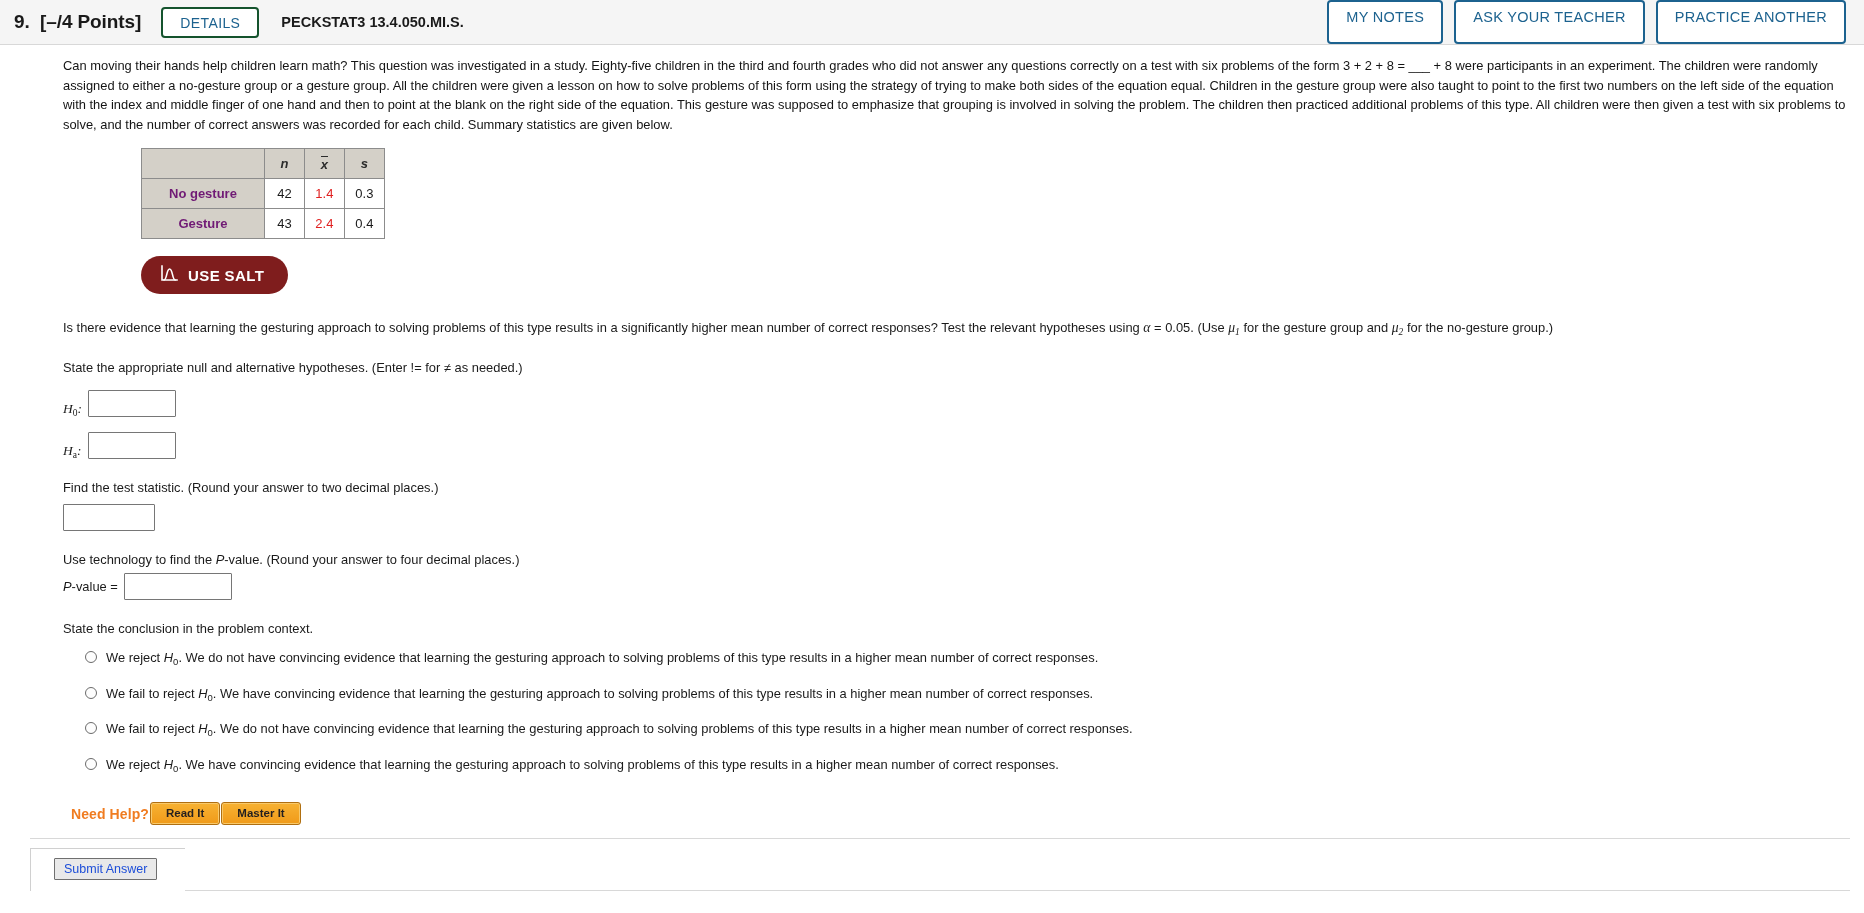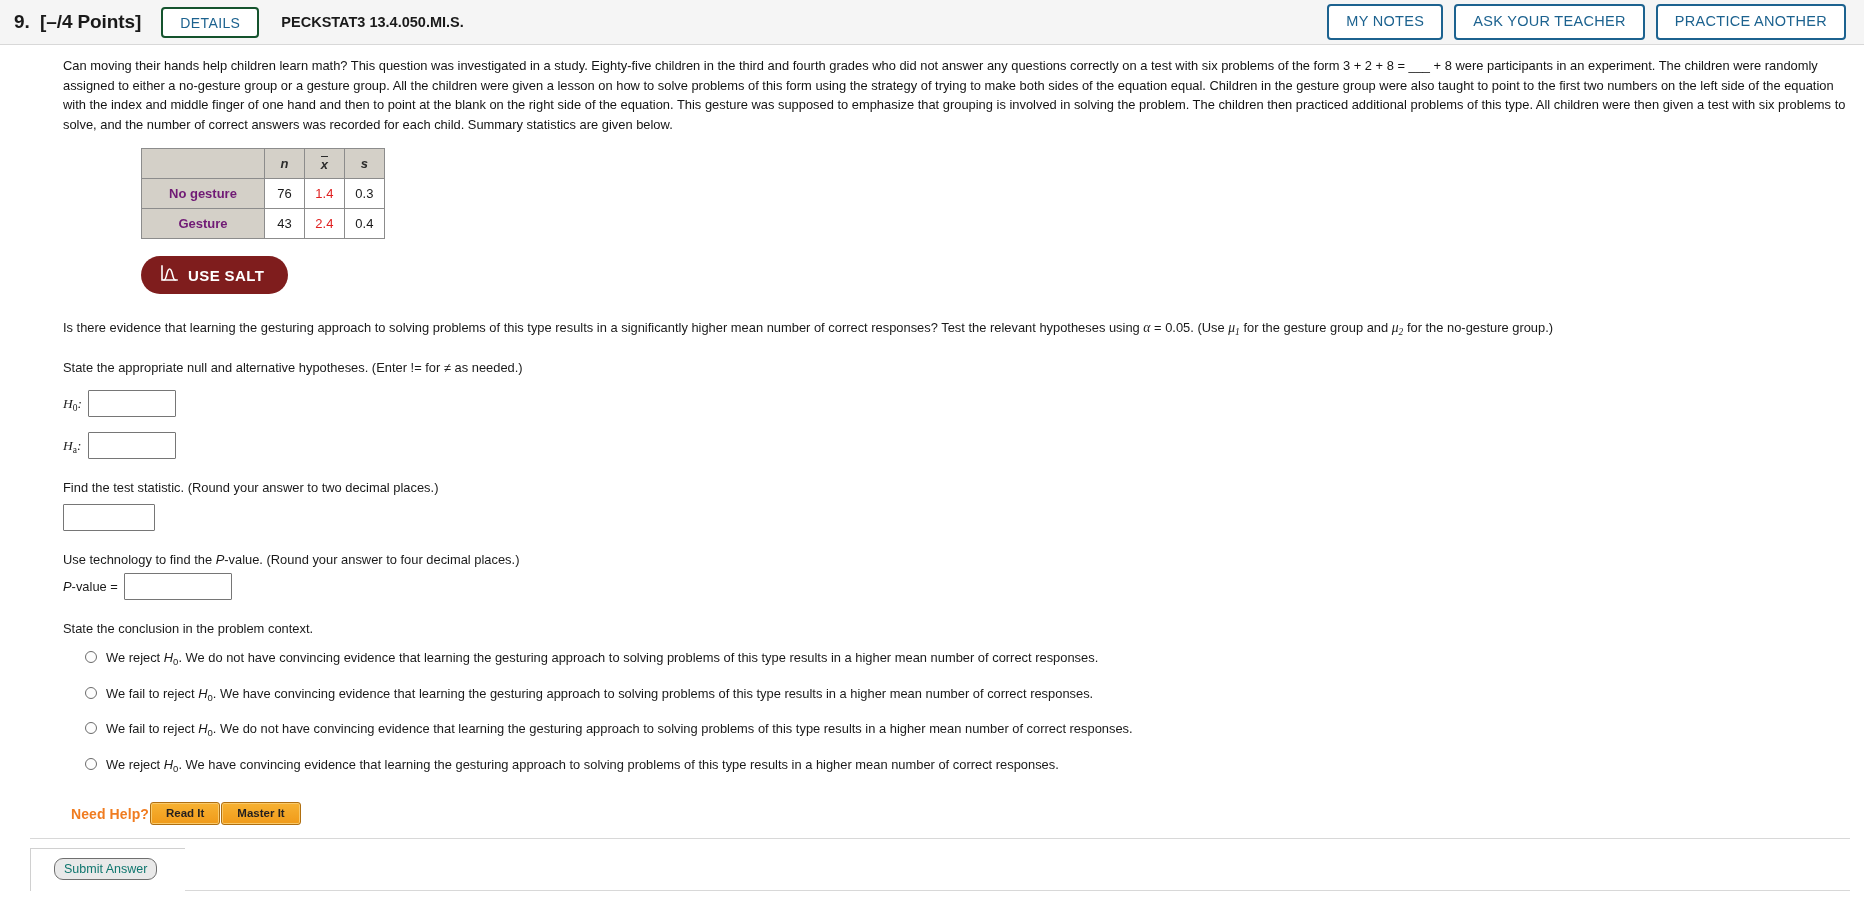--- a/index.html
+++ b/index.html
@@ -54,21 +54,21 @@
     display: flex;
     gap: 11px;
   }
   .hdr-btn {
     border: 2px solid #1c628f;
     color: #1c628f;
     background: #fff;
     border-radius: 4px;
     font-size: 14.5px;
     letter-spacing: 0.3px;
-    padding: 8px 17px 10px;
+    padding: 8px 17px 17px;
     font-family: "Liberation Sans", sans-serif;
     cursor: pointer;
     line-height: 1;
     white-space: nowrap;
   }
 
   
   .qbody {
     position: relative;
     padding: 11px 0 0 0;
@@ -153,21 +153,21 @@
     margin: 21px 0 0 63px;
     font-size: 12.9px;
   }
   em.mi { font-style: italic; font-family: "Liberation Serif", serif; font-size:13.6px;}
   .sub { font-size: 9.5px; vertical-align: -0.28em; font-style: italic; font-family:"Liberation Serif", serif;}
   .subn { font-size: 9.5px; vertical-align: -0.28em; font-style: normal; }
 
   
   .hypo-row {
     display: flex;
-    align-items: center;
+    align-items: flex-end;
     margin: 15px 0 0 63px;
   }
   .hypo-label {
     font-size: 13.5px;
     font-family: "Liberation Serif", serif;
     font-style: italic;
     width: 25px;
   }
   .txtinput {
     border: 1px solid #767676;
@@ -243,26 +243,26 @@
     border: 1px solid #d0d0d0;
     border-right: none;
     border-bottom: none;
     background: #fff;
     padding: 9px 12px 11px 23px;
     width: 155px;
   }
   .submit-btn {
     background: #e9e9e9;
     border: 1px solid #6f6f6f;
-    color: #0f766e;
+    color: #1d4ed8;
     font-size: 12.5px;
     padding: 3px 9px;
     font-family: "Liberation Sans", sans-serif;
     cursor: pointer;
-    border-radius: 9px;
+    border-radius: 1px;
   }
   .bottom-rule {
     position: absolute;
     left: 30px; right: 14px;
     bottom: 74px;
     height: 1px;
     background: #d8d8d8;
   }
   .bottom-rule2 {
     position: absolute;
@@ -300,21 +300,21 @@
       <table class="stats">
         <tbody>
             <tr>
           <th class="corner"></th>
           <th class="colhead">n</th>
           <th class="colhead"><span class="xbar">x</span></th>
           <th class="colhead">s</th>
         </tr>
         <tr>
           <th class="rowhead">No gesture</th>
-          <td class="val">76</td>
+          <td class="val">42</td>
           <td class="val red">1.4</td>
           <td class="val">0.3</td>
         </tr>
         <tr>
           <th class="rowhead">Gesture</th>
           <td class="val">43</td>
           <td class="val red">2.4</td>
           <td class="val">0.4</td>
         </tr>
       </tbody>

